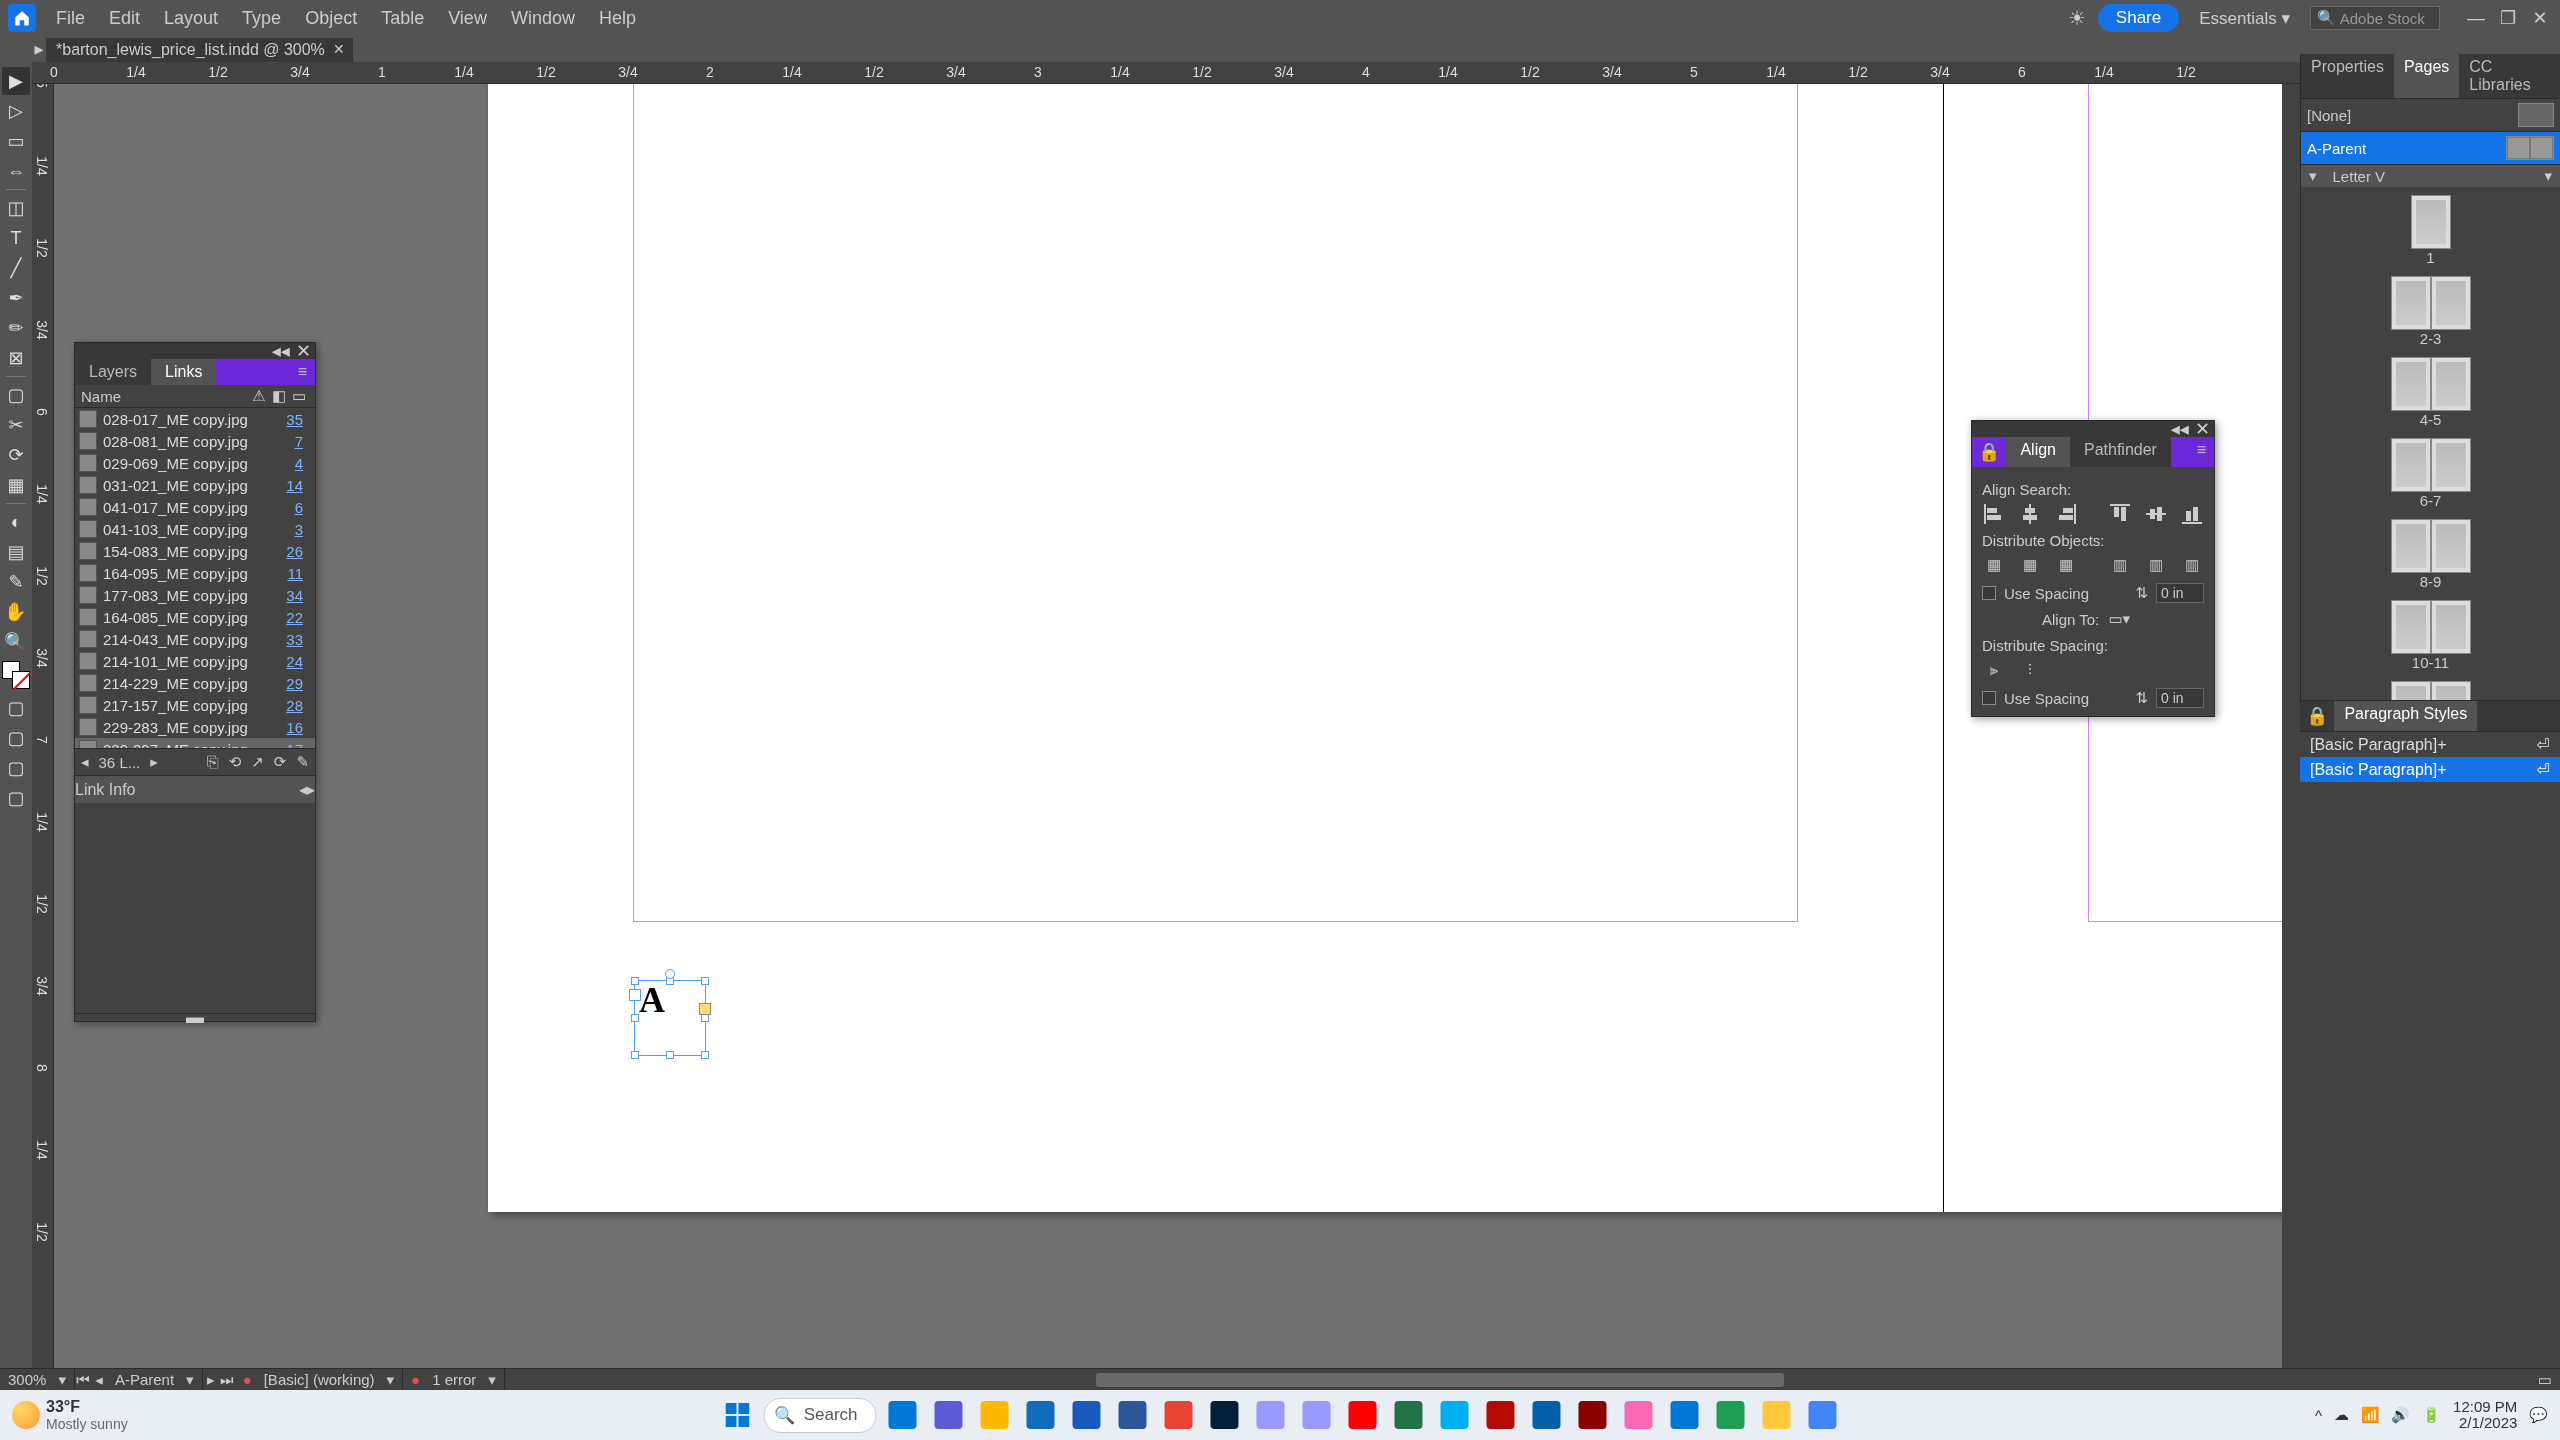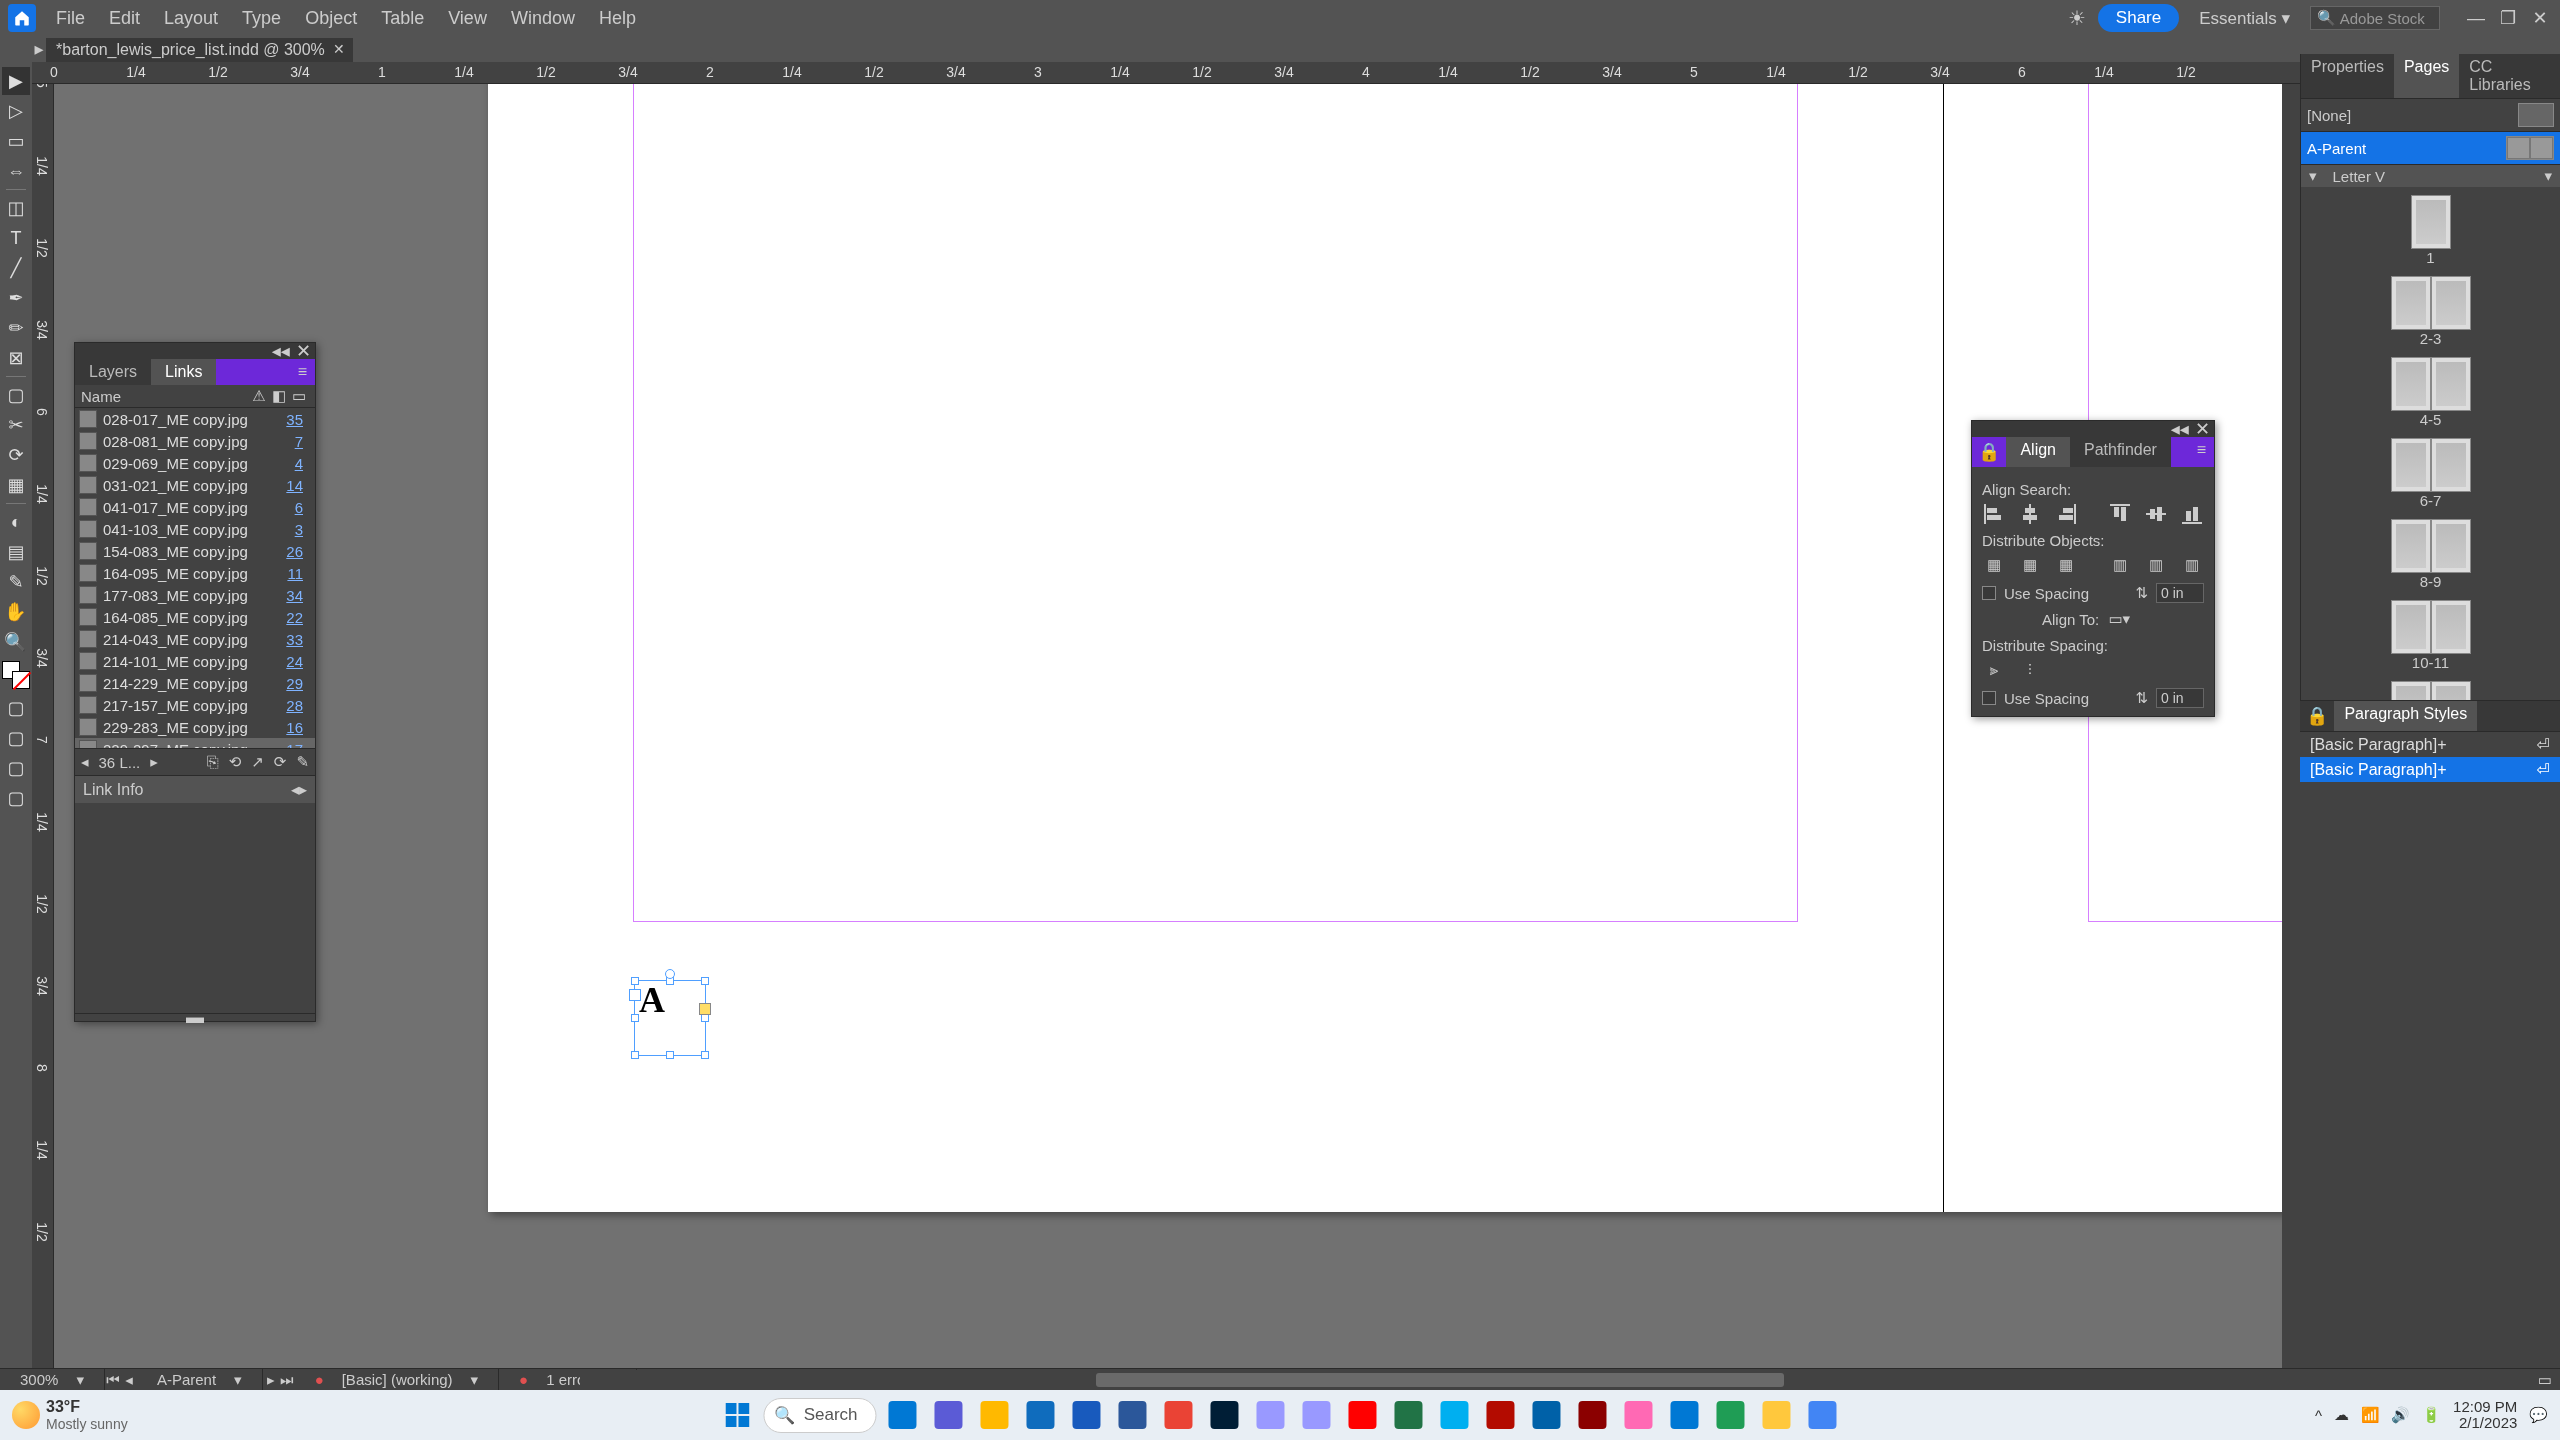--- a/index.html
+++ b/index.html
@@ -59,21 +59,21 @@
 .panel-menu-icon { margin-left:auto; padding:4px 8px; font-size:16px; }
 .links-header { display:flex; background:#424242; border-bottom:1px solid #2a2a2a; font-size:15px; padding:2px 6px; align-items:center; }
 .links-header .lh-name { flex:1; }
 .links-list { max-height:340px; overflow-y:auto; }
 .link-row { display:flex; align-items:center; padding:2px 4px; font-size:15px; color:#ddd; }
 .link-thumb { width:18px; height:18px; background:#888; margin-right:6px; border:1px solid #555; flex-shrink:0; }
 .link-row.sel { background:#666; }
 .link-name { flex:1; white-space:nowrap; overflow:hidden; }
 .link-page { color:#7fb3ff; text-decoration:underline; width:24px; text-align:right; margin-right:8px; }
 .links-footer { display:flex; align-items:center; padding:4px 6px; border-top:1px solid #2a2a2a; font-size:15px; gap:10px; }
-.link-info-sec { padding:4px 8px; font-size:16px; background:#535353; display:flex; align-items:center; border-top:1px solid #2a2a2a; }
+.link-info-sec { padding:4px 0; font-size:16px; background:#535353; display:flex; align-items:center; border-top:1px solid #2a2a2a; }
 .link-info-body { height:210px; background:#424242; }
 .panel-resize { height:8px; background:#424242; border-top:1px solid #2a2a2a; display:flex; align-items:center; justify-content:center; }
 
 
 .align-body { padding:8px 10px; font-size:15px; }
 .align-label { margin:6px 0 4px; color:#ccc; }
 .icon-row { display:flex; gap:12px; margin-bottom:6px; }
 .icon-row .spacer { flex:1; }
 .align-icon { width:24px; height:24px; display:flex; align-items:center; justify-content:center; }
 .align-opt-row { display:flex; align-items:center; gap:8px; margin-top:4px; }
@@ -102,21 +102,21 @@
 .pstyle-row { padding:3px 10px; font-size:16px; color:#ddd; display:flex; align-items:center; }
 .pstyle-row.sel { background:#1473e6; color:#fff; }
 .pstyle-footer { display:flex; justify-content:flex-end; padding:4px 8px; border-top:1px solid #2a2a2a; font-size:15px; }
 
 
 .collapsed-strip { position:absolute; right:235px; width:25px; background:#424242; border:1px solid #2a2a2a; display:flex; flex-direction:column; align-items:center; padding:4px 0; gap:6px; }
 .collapsed-strip .ci { width:20px; height:20px; background:#666; }
 
 
 .statusbar { position:absolute; left:0; right:0; bottom:50px; height:22px; background:#424242; border-top:1px solid #2a2a2a; display:flex; align-items:center; font-size:15px; color:#ccc; }
-.sb-field { padding:0 20px; border-right:1px solid #2a2a2a; display:flex; align-items:center; height:100%; gap:18px; }
+.sb-field { padding:0 8px; border-right:1px solid #2a2a2a; display:flex; align-items:center; height:100%; gap:12px; }
 .sb-arrow { width:16px; height:16px; display:flex; align-items:center; justify-content:center; }
 
 
 .taskbar { position:absolute; left:0; right:0; bottom:0; height:50px; background:#e8eef4; display:flex; align-items:center; padding:0 12px; }
 .tb-left { display:flex; align-items:center; gap:6px; font-size:16px; color:#333; }
 .weather-icon { width:28px; height:28px; background:radial-gradient(circle at 30% 30%,#ffd966,#ff9933); border-radius:50%; }
 .tb-center { position:absolute; left:50%; transform:translateX(-50%); display:flex; align-items:center; gap:6px; }
 .tb-icon { width:40px; height:40px; display:flex; align-items:center; justify-content:center; border-radius:4px; }
 .tb-icon .glyph { width:28px; height:28px; border-radius:4px; }
 .search-pill { background:#fff; border:1px solid #ccc; border-radius:20px; padding:6px 18px 6px 10px; display:flex; align-items:center; gap:8px; font-size:17px; color:#555; }

